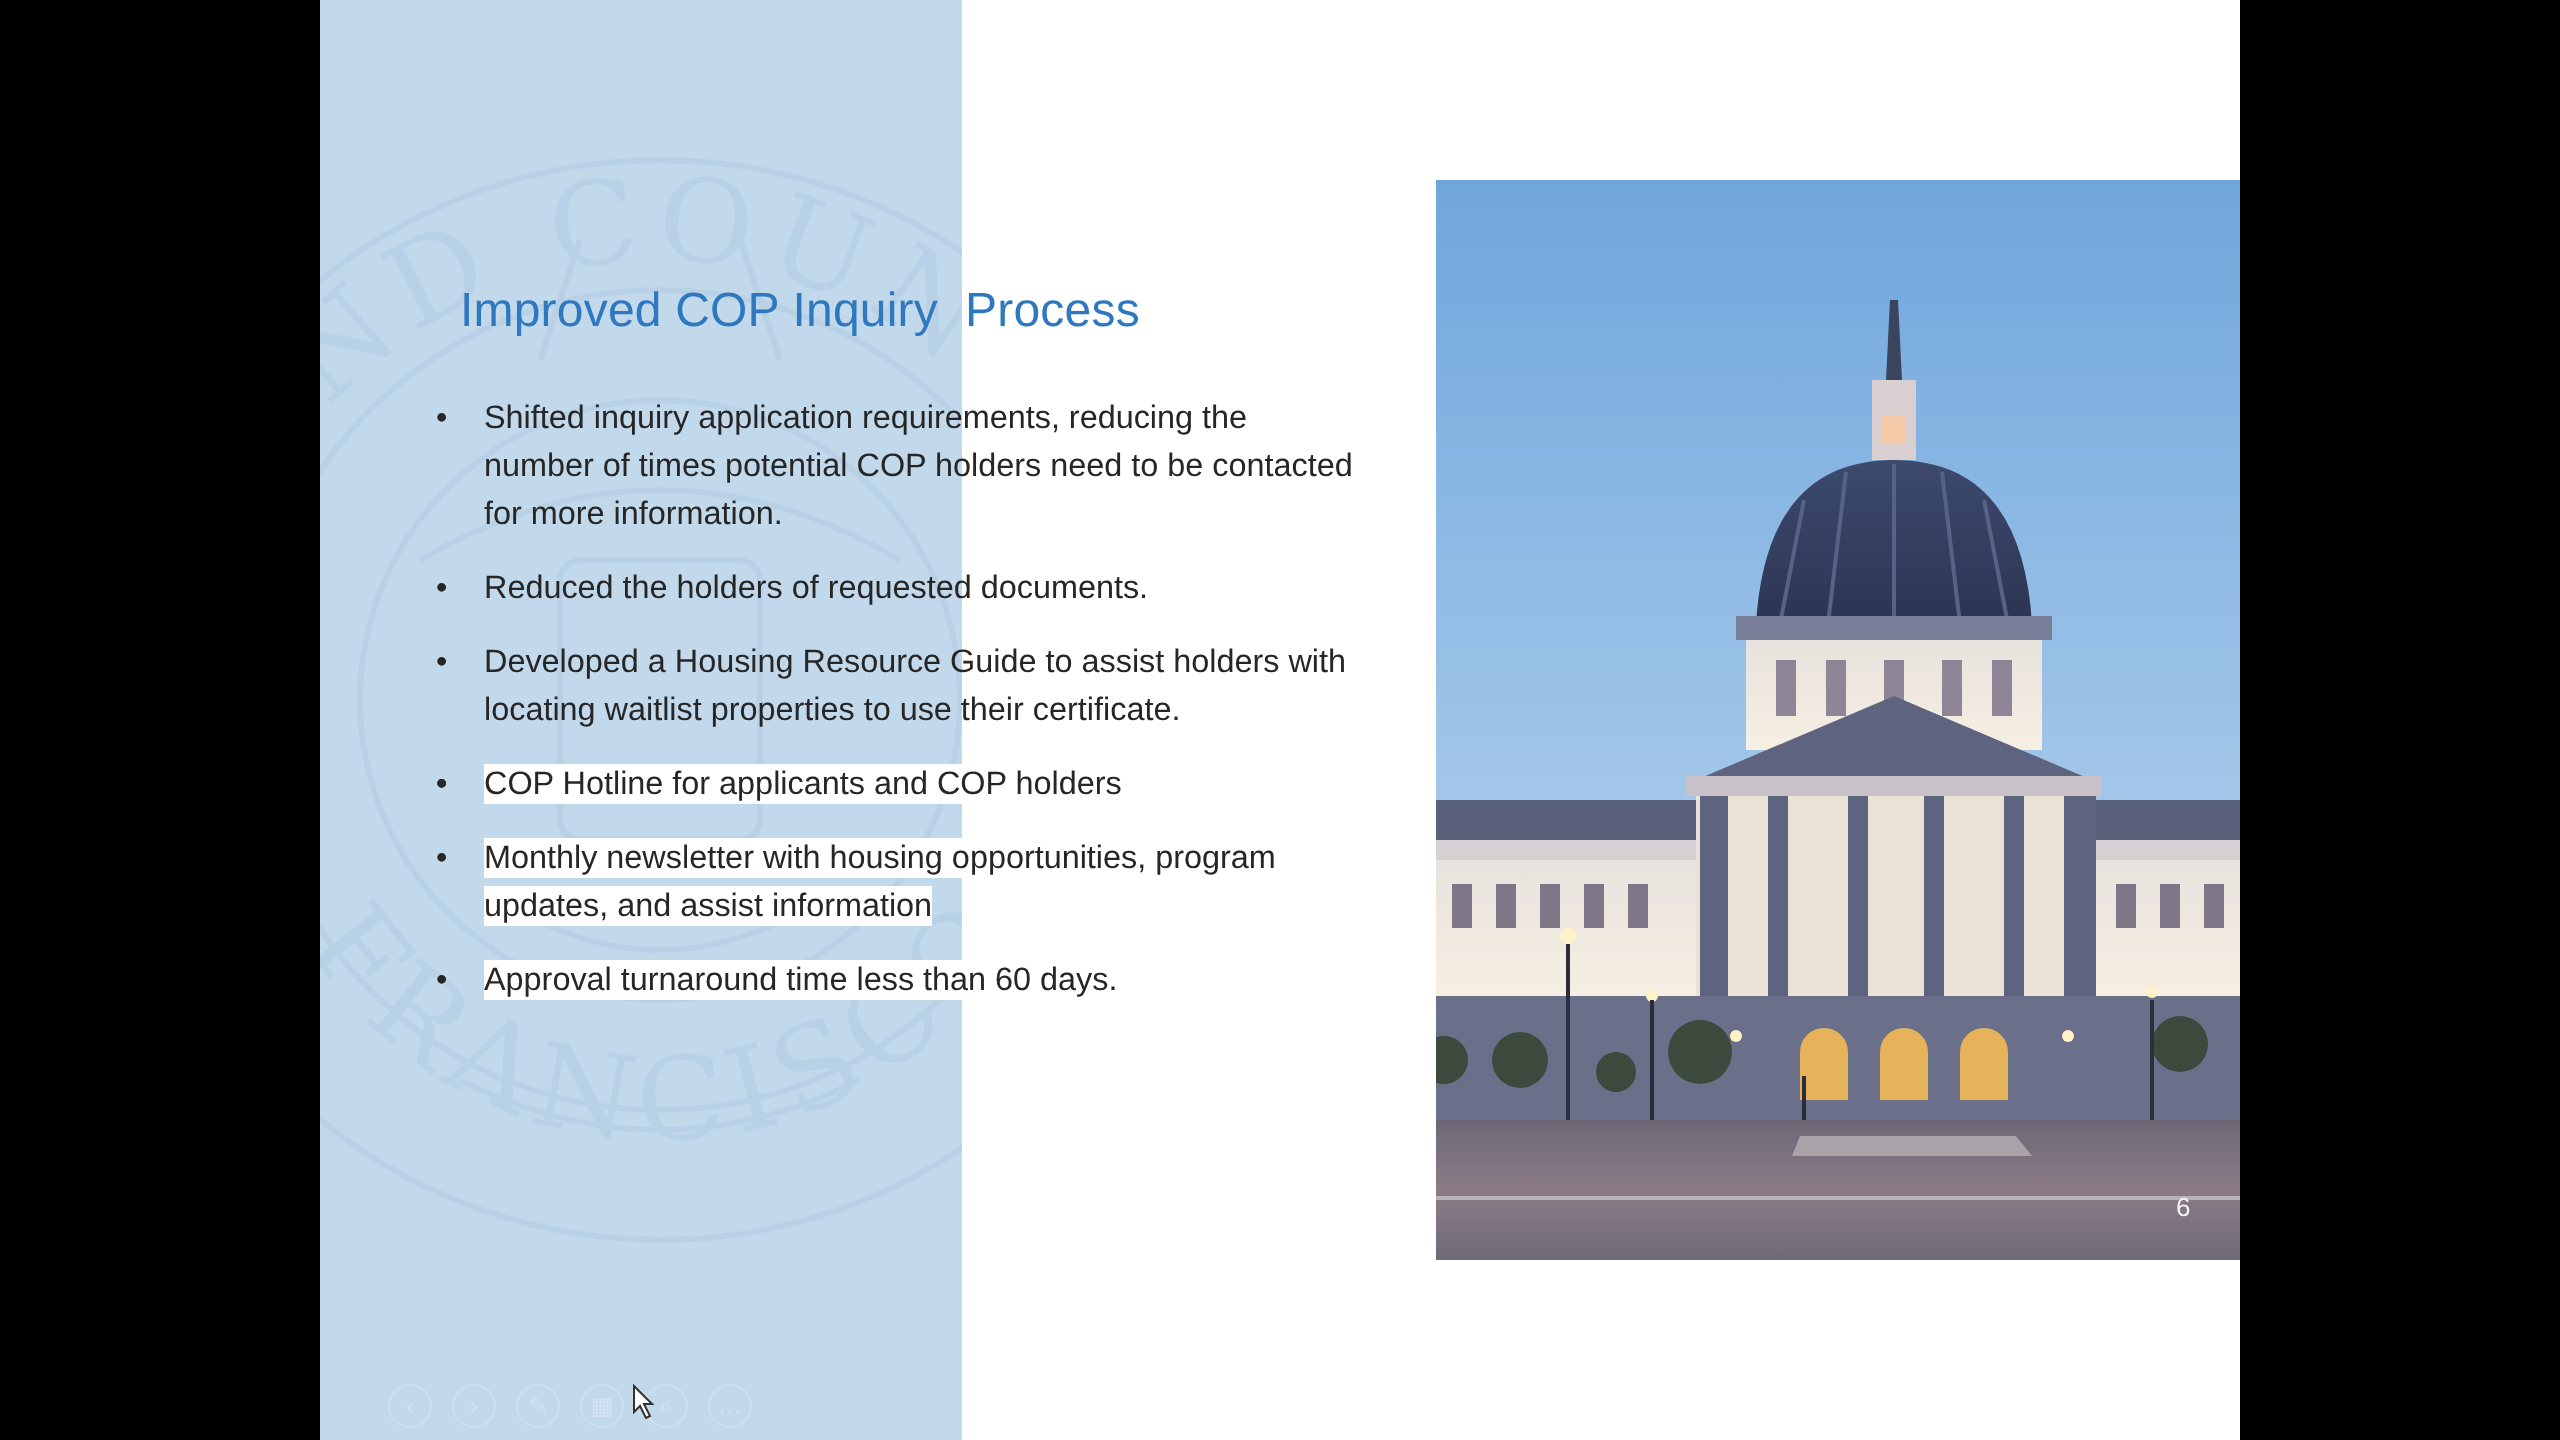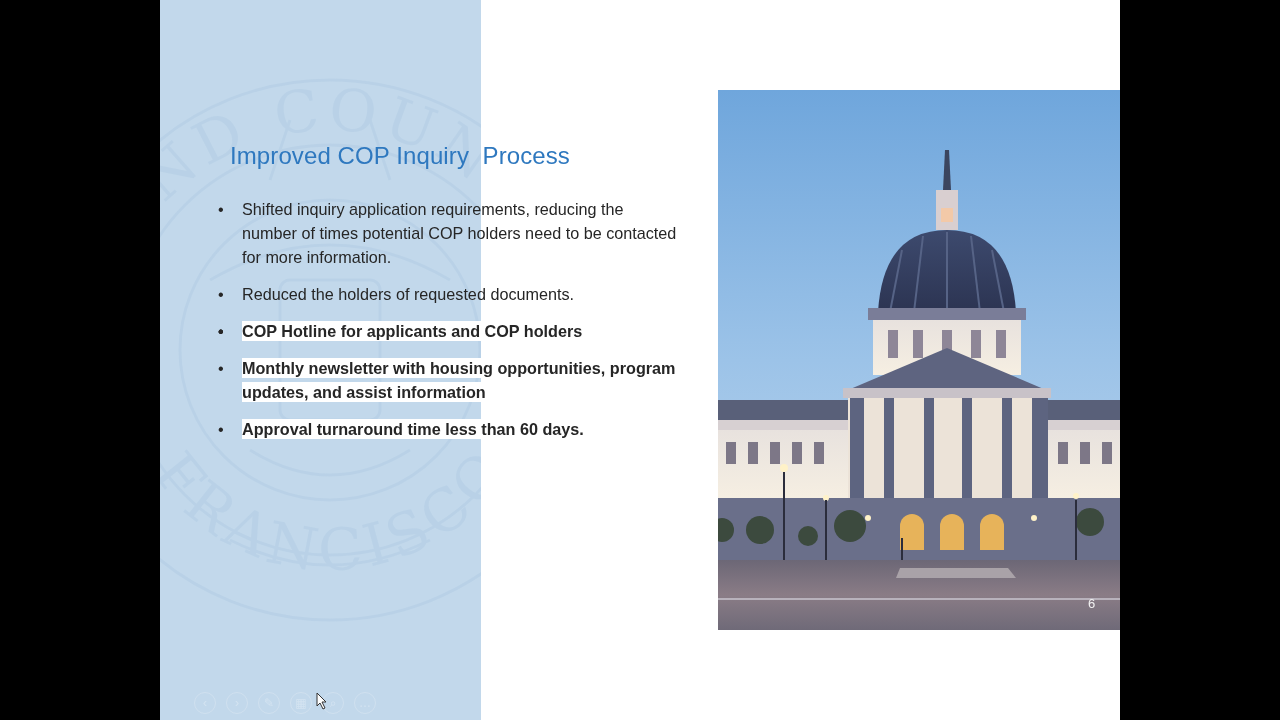--- a/index.html
+++ b/index.html
@@ -18,21 +18,21 @@
     .seal { position: absolute; left: -130px; top: -20px; width: 560px; height: 760px; opacity: 0.55; }
     .title {
       position: absolute; left: 58px; top: 130px; margin: 12px;
       font-size: 24px; font-weight: normal; color: #2e78bf; letter-spacing: 0.1px;
       white-space: pre;
     }
     .bullets { position: absolute; left: 58px; top: 197px; width: 460px; margin: 0; padding: 0; list-style: none; }
     .bullet { position: relative; padding-left: 24px; font-size: 16.2px; line-height: 24px; color: #262626; margin-bottom: 13px; }
     .bullet .dot { position: absolute; left: 0; top: 0; width: 10px; text-align: left; }
     .bullet .txt { display: inline; }
-    .bullet.hl .txt { background: #ffffff; box-decoration-break: clone; -webkit-box-decoration-break: clone; padding: 1px 0; font-weight: bold; }
+    .bullet.hl .txt { background: #ffffff; box-decoration-break: clone; -webkit-box-decoration-break: clone; padding: 1px 0; }
     .photo { position: absolute; left: 558px; top: 90px; width: 402px; height: 540px; overflow: hidden; }
     .photo svg { display: block; }
     .page-num {
       position: absolute; left: 928px; top: 596px; font-size: 13px; color: #f2f2f2;
     }
     .controls { position: absolute; left: 34px; top: 692px; height: 22px; display: flex; gap: 10px; opacity: 0.35; }
     .ctrl { width: 22px; height: 22px; border-radius: 50%; border: 1px solid #e8eef5; color: #f4f8fc; font-size: 12px; display: flex; align-items: center; justify-content: center; box-sizing: border-box; }
     .cursor { position: absolute; left: 156px; top: 692px; width: 12px; height: 18px; }
   </style>
 </head>
@@ -63,21 +63,21 @@
         <textPath href="#sealArcBot" startOffset="18%">FRANCISCO</textPath>
       </text>
     </svg>
   </div>
 
   <h1 class="title">Improved COP Inquiry  Process</h1>
 
   <ul class="bullets">
     <li class="bullet"><span class="dot">•</span><span class="txt">Shifted inquiry application requirements, reducing the number of times potential COP holders need to be contacted for more information.</span></li>
     <li class="bullet"><span class="dot">•</span><span class="txt">Reduced the holders of requested documents.</span></li>
-    <li class="bullet"><span class="dot">•</span></li>
+    <li class="bullet"><span class="dot">•</span><span class="txt">Developed a Housing Resource Guide to assist holders with locating waitlist properties to use their certificate.</span></li>
     <li class="bullet"><span class="dot">•</span></li>
     <li class="bullet hl"><span class="dot">•</span><span class="txt">COP Hotline for applicants and COP holders</span></li>
     <li class="bullet hl"><span class="dot">•</span><span class="txt">Monthly newsletter with housing opportunities, program updates, and assist information</span></li>
     <li class="bullet hl"><span class="dot">•</span><span class="txt">Approval turnaround time less than 60 days.</span></li>
   </ul>
 
   <div class="photo">
     <svg width="402" height="540" viewBox="0 0 402 540">
       <defs>
         <linearGradient id="sky" x1="0" y1="0" x2="0" y2="1">

